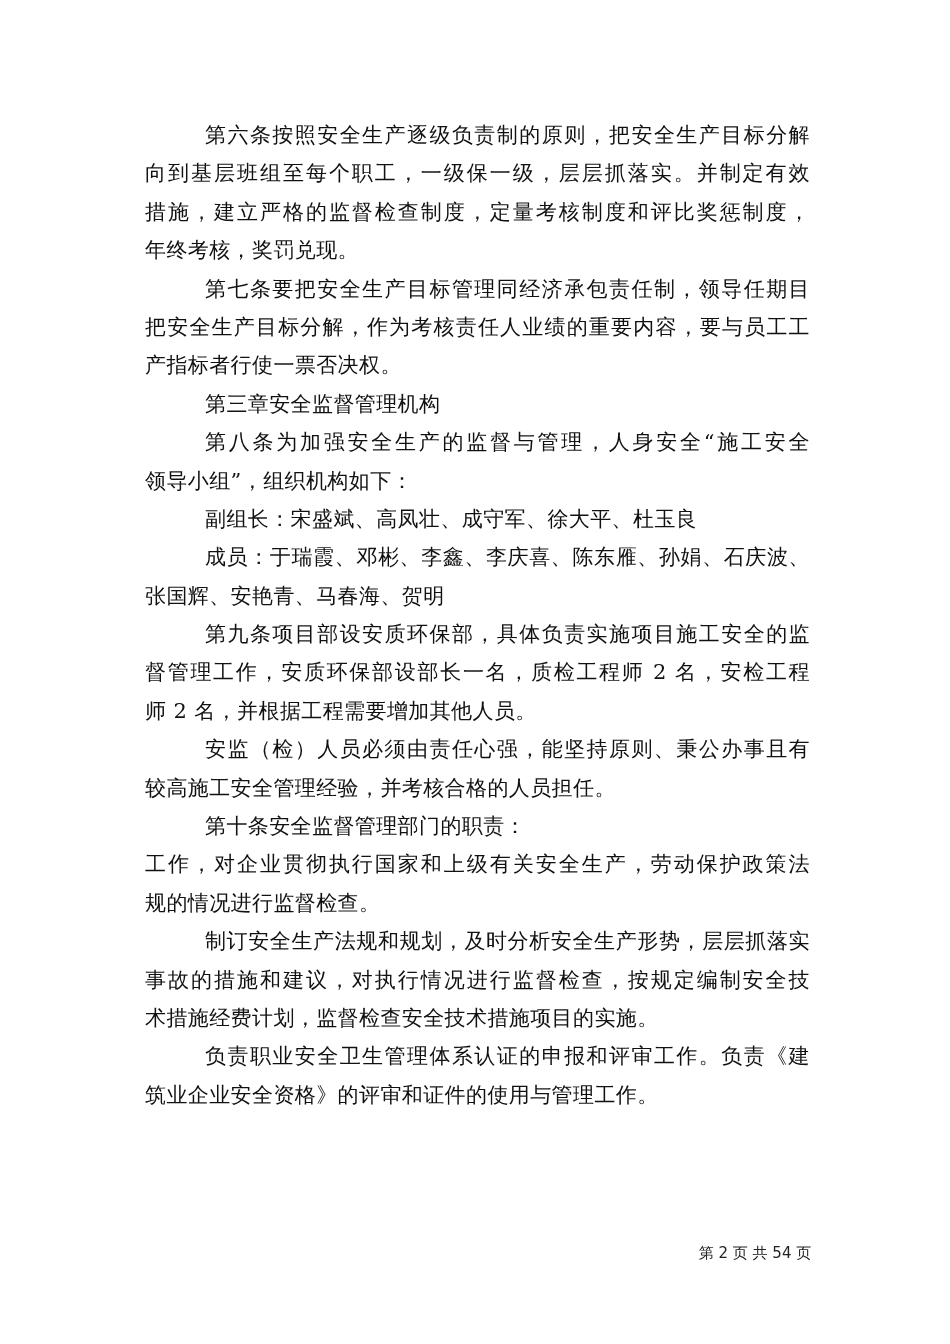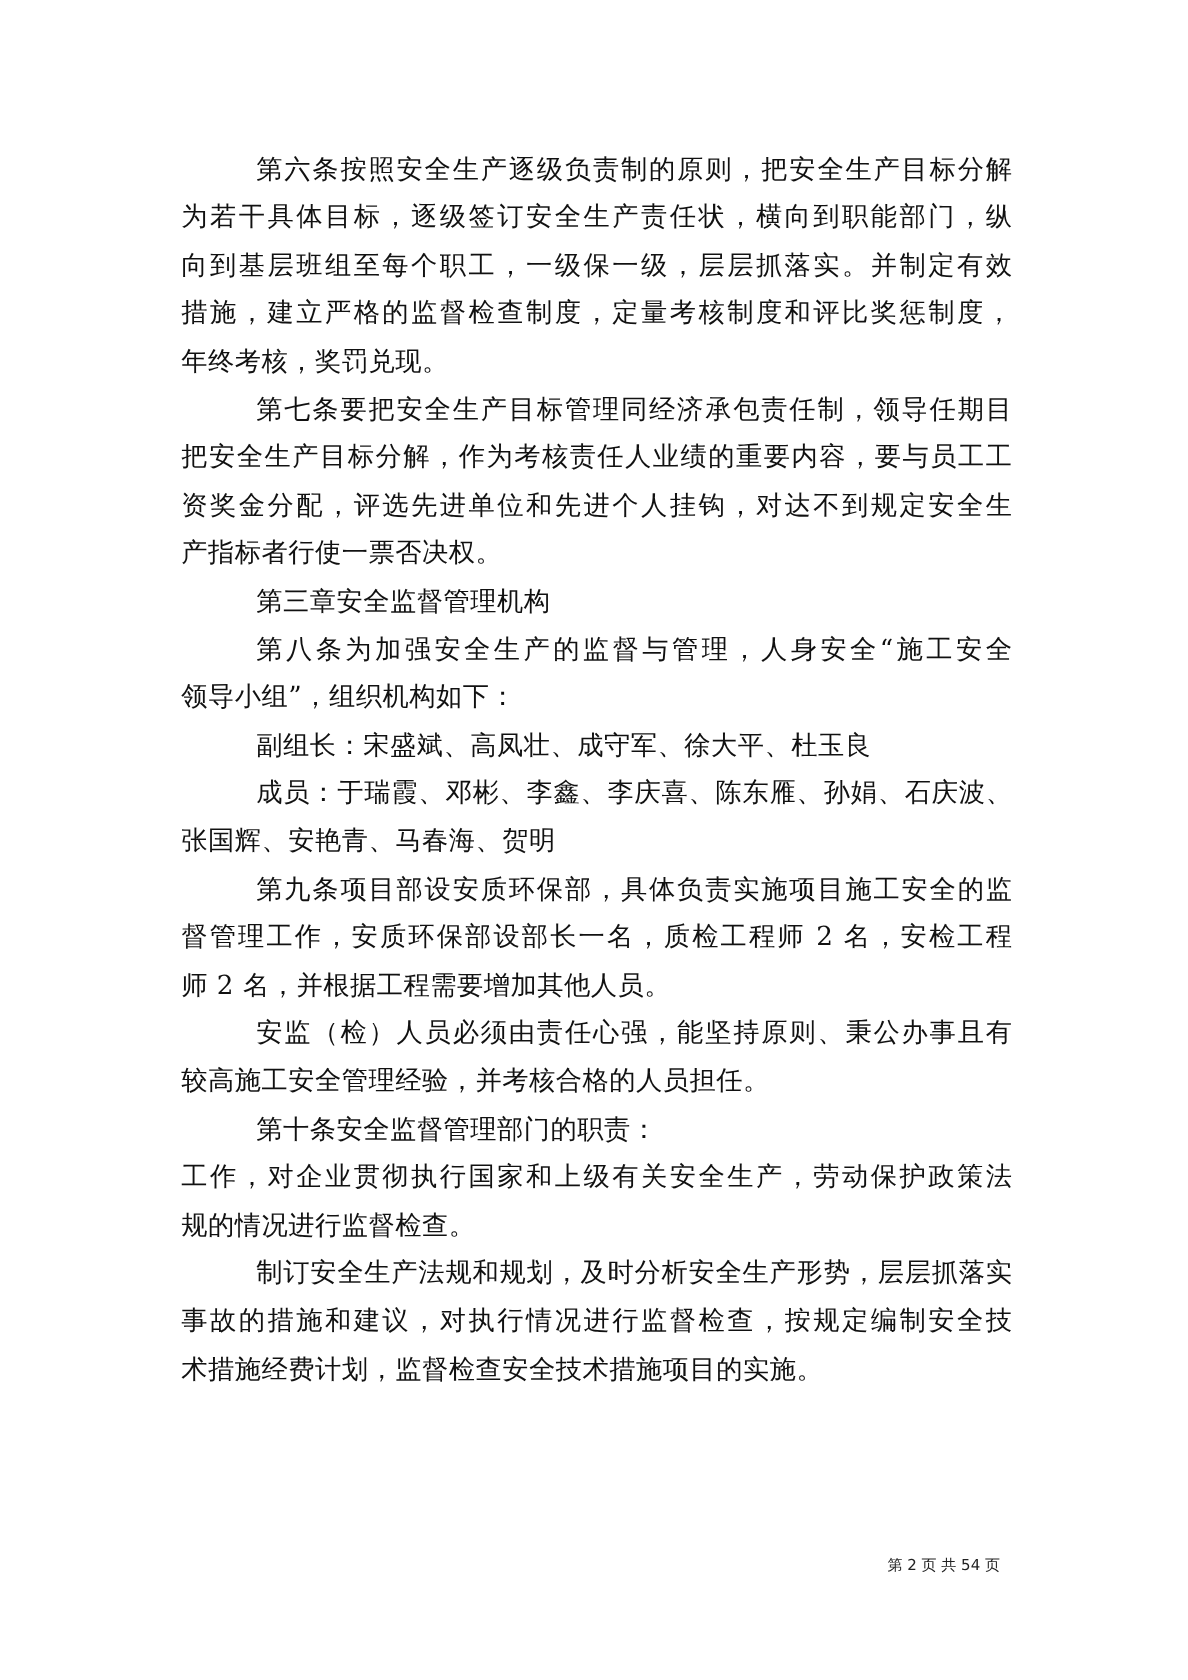--- a/index.html
+++ b/index.html
@@ -40,43 +40,41 @@
   .justify {
     text-align: justify;
     text-align-last: justify;
   }
   .footer {
     position: absolute;
     left: 690px;
     top: 1244px;
     width: 130px;
     font-family: "DejaVu Sans", "Liberation Sans", sans-serif;
-    font-size: 12px;
+    font-size: 15px;
     color: #222222;
     text-align: center;
   }
 </style>
 </head>
 <body>
 
 <div class="page">
   <div class="body-text">
 
     <div>
       <div class="line indent justify">第六条按照安全生产逐级负责制的原则，把安全生产目标分解</div>
-      <div class="line justify">为若干具体目标，逐级签订安全生产责任状，横向到职能部门，纵</div>
       <div class="line justify">向到基层班组至每个职工，一级保一级，层层抓落实。并制定有效</div>
       <div class="line justify">措施，建立严格的监督检查制度，定量考核制度和评比奖惩制度，</div>
       <div class="line">年终考核，奖罚兑现。</div>
     </div>
 
     <div>
       <div class="line indent justify">第七条要把安全生产目标管理同经济承包责任制，领导任期目</div>
       <div class="line justify">把安全生产目标分解，作为考核责任人业绩的重要内容，要与员工工</div>
-      <div class="line justify">资奖金分配，评选先进单位和先进个人挂钩，对达不到规定安全生</div>
       <div class="line">产指标者行使一票否决权。</div>
     </div>
 
     <div>
       <div class="line indent">第三章安全监督管理机构</div>
     </div>
 
     <div>
       <div class="line indent justify">第八条为加强安全生产的监督与管理，人身安全“施工安全</div>
       <div class="line">领导小组”，组织机构如下：</div>
@@ -111,17 +109,21 @@
       <div class="line justify">工作，对企业贯彻执行国家和上级有关安全生产，劳动保护政策法</div>
       <div class="line">规的情况进行监督检查。</div>
     </div>
 
     <div>
       <div class="line indent justify">制订安全生产法规和规划，及时分析安全生产形势，层层抓落实</div>
       <div class="line justify">事故的措施和建议，对执行情况进行监督检查，按规定编制安全技</div>
       <div class="line">术措施经费计划，监督检查安全技术措施项目的实施。</div>
     </div>
 
+    <div>
+      <div class="line indent justify">负责职业安全卫生管理体系认证的申报和评审工作。负责《建</div>
+      <div class="line">筑业企业安全资格》的评审和证件的使用与管理工作。</div>
+    </div>
 
   </div>
 
   <div class="footer">第 2 页 共 54 页</div>
 </div>
 
 </body></html>

